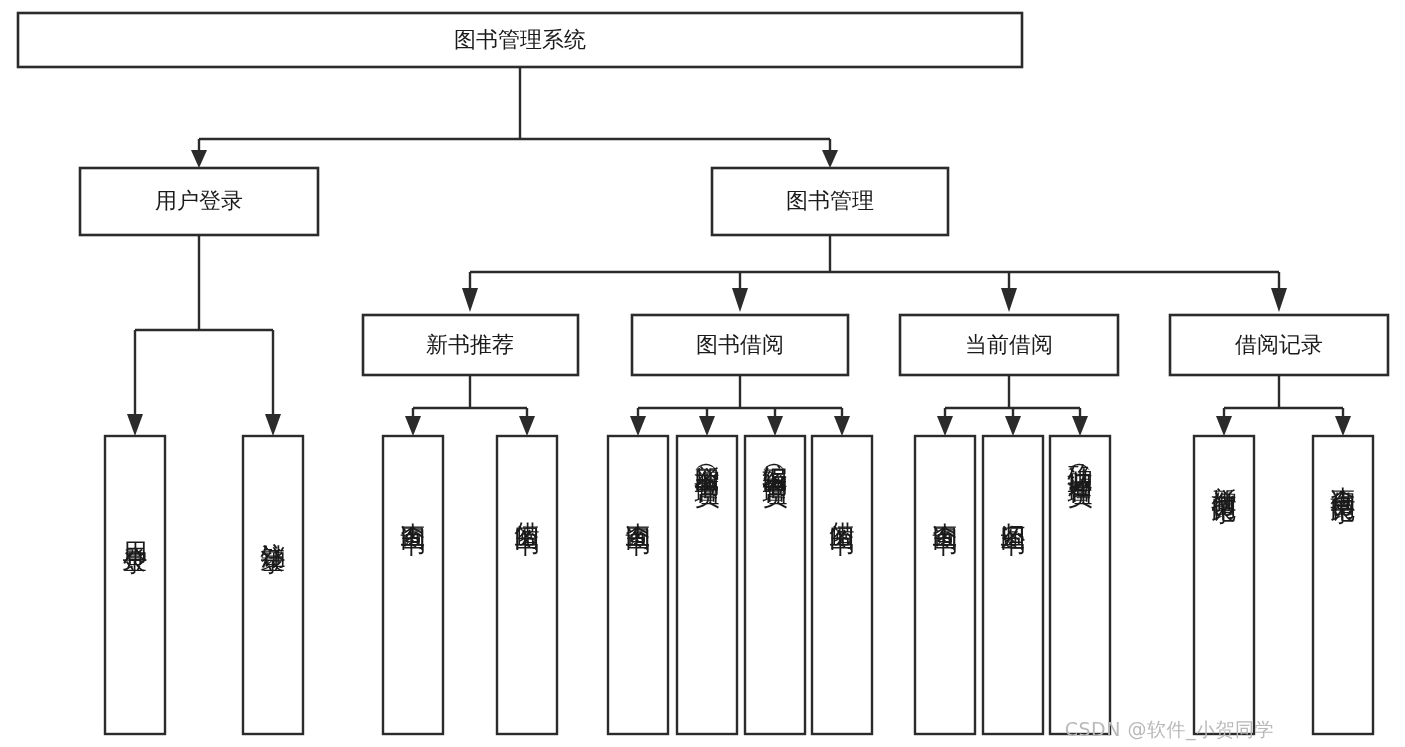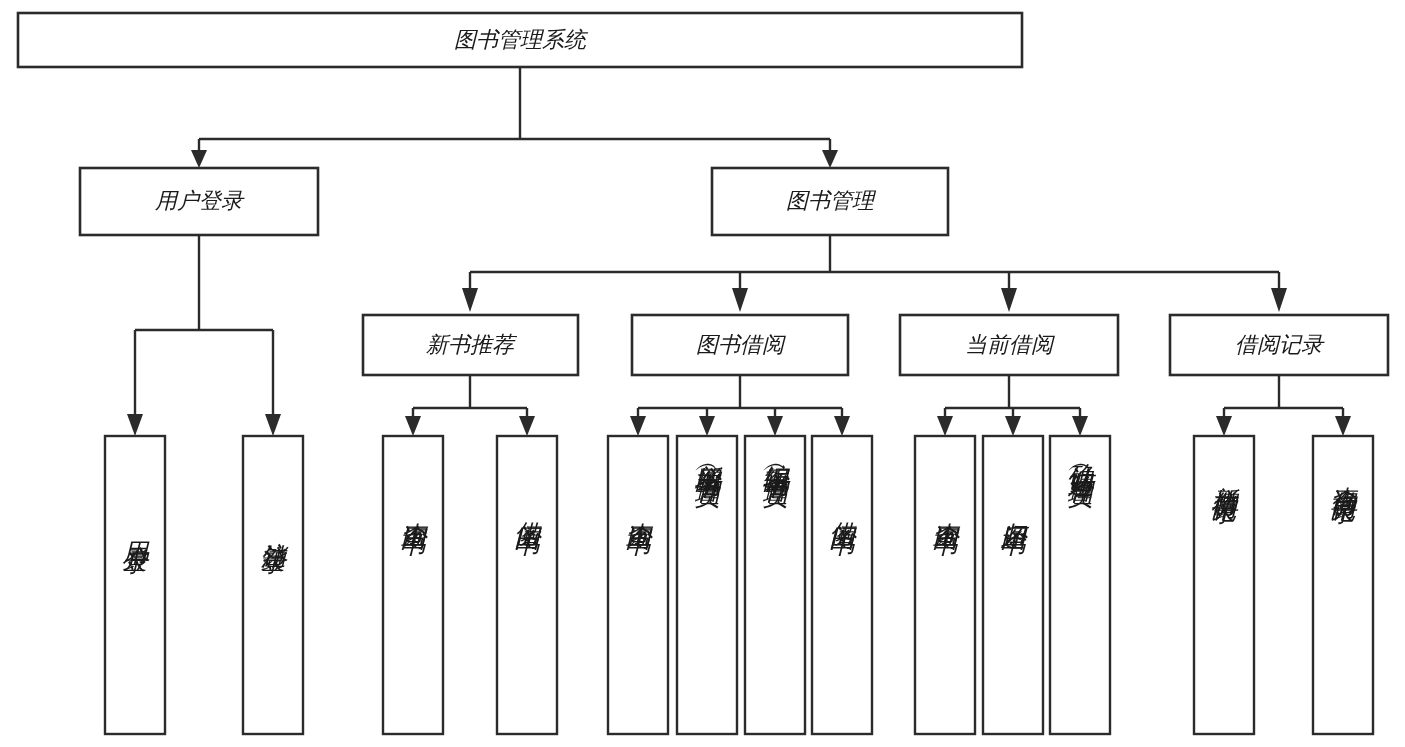--- a/index.html
+++ b/index.html
@@ -10,21 +10,20 @@
   body {
     width: 1405px;
     height: 747px;
     font-family: "DejaVu Sans", "Liberation Sans", sans-serif;
     overflow: hidden;
   }
   #diagram-root {
     position: relative;
     width: 1282px;
     height: 747px;
-    font-style: italic;
   }
   svg.flow {
     position: absolute;
     top: 0;
     left: 0;
     width: 1405px;
     height: 747px;
   }
   .node-box {
     fill: #ffffff;
@@ -242,14 +241,15 @@
     <span class="leaf-label" style="margin-top:8px;">确认归还（管理员）</span>
   </div>
 
   <div class="leaf-label-wrap" style="left:1194px; top:436px; width:60px; height:298px;">
     <span class="leaf-label" style="margin-top:30px;">新增借阅记录</span>
   </div>
   <div class="leaf-label-wrap" style="left:1313px; top:436px; width:60px; height:298px;">
     <span class="leaf-label" style="margin-top:30px;">查询借阅记录</span>
   </div>
 
+  <div class="watermark">CSDN @软件_小贺同学</div>
 
 </div>
 
 </body></html>

